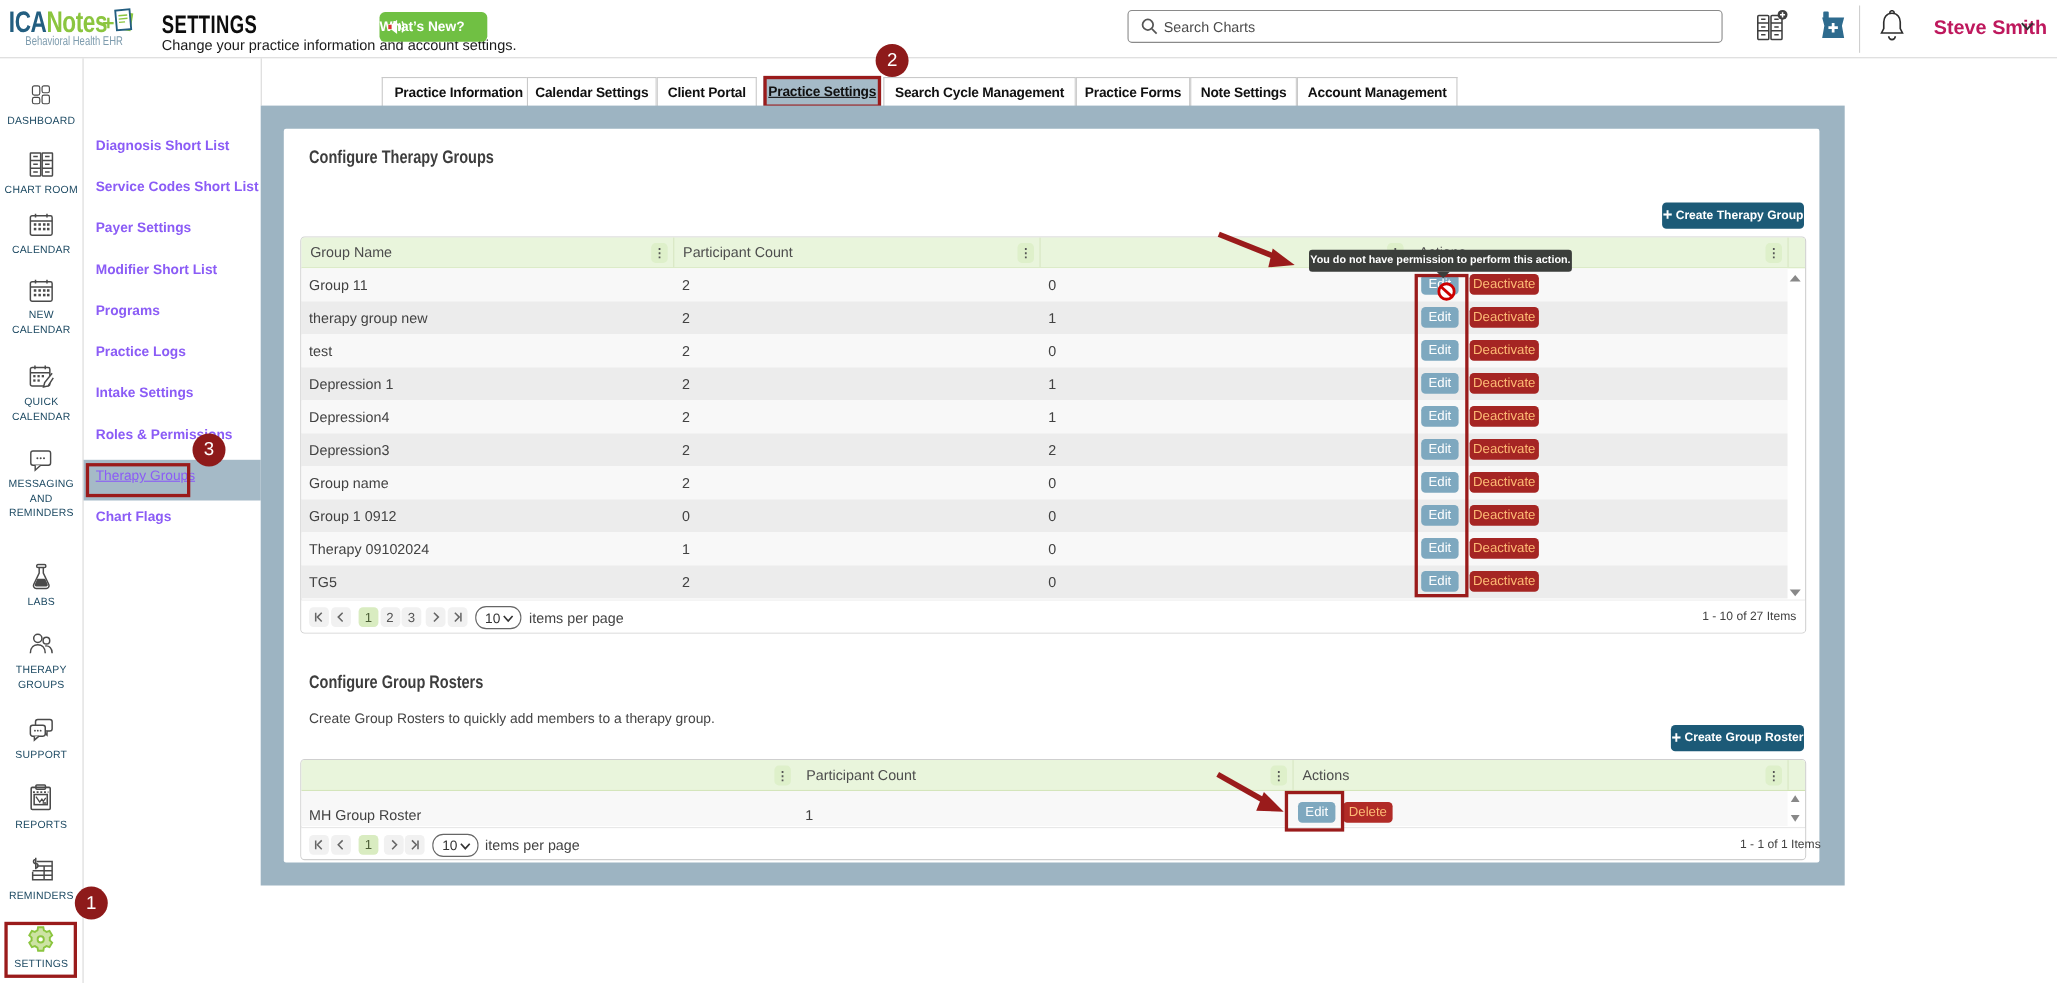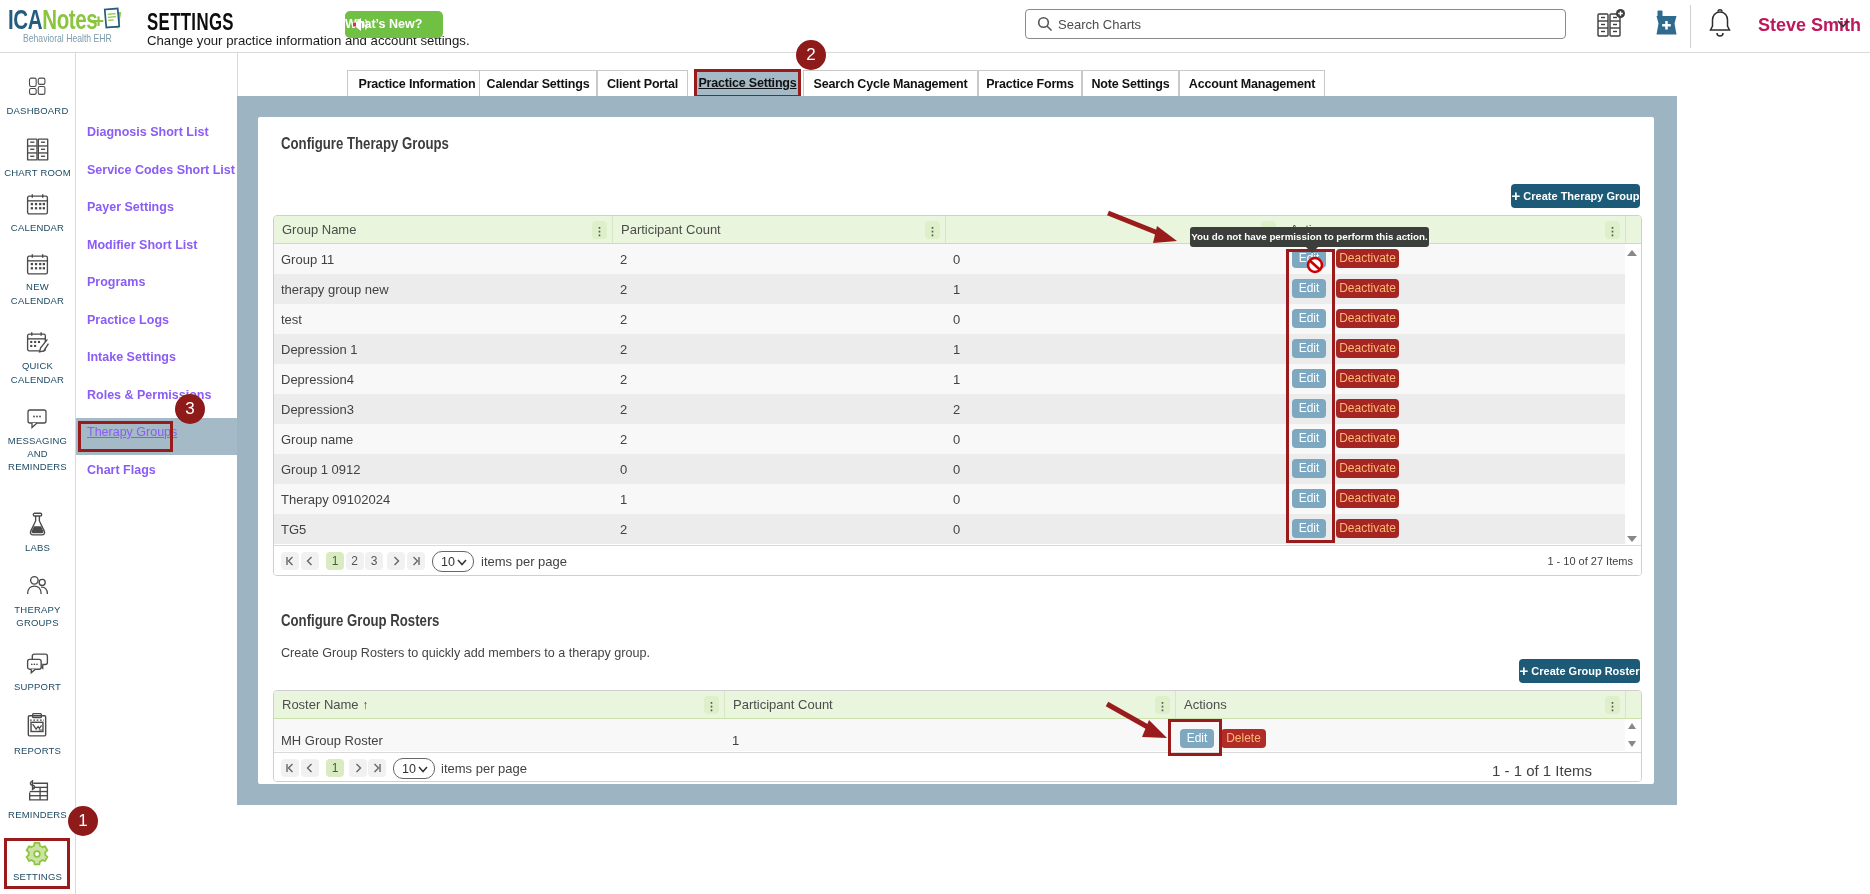--- a/index.html
+++ b/index.html
@@ -320,21 +320,20 @@
 </svg>
 <svg class="abs" style="left:1100px;top:205px;z-index:45" width="90" height="45" viewBox="0 0 90 45">
 <line x1="8" y1="8" x2="63" y2="30" stroke="#9a1b1b" stroke-width="5"></line>
 <polygon points="77,36 57,21 53,38" fill="#9a1b1b"></polygon>
 </svg>
 <div class="sec-title" style="left:281px;top:611px">Configure Group Rosters</div>
 <div class="sec-para" style="left:281px;top:646px">Create Group Rosters to quickly add members to a therapy group.</div>
 <div class="create-btn" style="left:1519px;top:659px;width:121px;height:24px;line-height:24px"><span style="font-size:15px;vertical-align:-1px">+</span> Create Group Roster</div>
 <div class="abs" style="left:273px;top:690px;width:1369px;height:92px;border:1px solid #cfcfcf;border-radius:4px;background:#fff"></div>
 <div class="abs" style="left:274px;top:691px;width:1367px;height:28px;background:#e9f5dc;border-bottom:1px solid #cbe0ad;border-radius:3px 3px 0 0">
-      <div class="gh-cell" style="left:0px;width:451px">Roster Name <span style="font-size:12px">↑</span></div>
       <div class="dots" style="left:430px"></div>
       <div class="gh-cell" style="left:451px;width:451px">Participant Count</div>
       <div class="dots" style="left:881px"></div>
       <div class="gh-cell" style="left:902px;width:450px">Actions</div>
       <div class="dots" style="left:1331px"></div>
     </div>
 <div class="abs" style="left:274px;top:719px;width:1351px;height:32px;background:#f8f8f8"></div><div class="rowtext" style="left:281px;top:733px">MH Group Roster</div><div class="rowtext" style="left:732px;top:733px">1</div><div class="btn-edit" style="left:1180px;top:729px">Edit</div><div class="btn-deact" style="left:1221px;top:729px;width:45px;background:#b12b27">Delete</div>
 <div class="abs" style="left:1628px;top:723px;width:0;height:0;border-left:4.5px solid transparent;border-right:4.5px solid transparent;border-bottom:6px solid #888"></div>
 <div class="abs" style="left:1628px;top:741px;width:0;height:0;border-left:4.5px solid transparent;border-right:4.5px solid transparent;border-top:6px solid #888"></div>
 <div class="abs" style="left:274px;top:752px;width:1367px;height:29px;border-top:1px solid #d9d9d9;background:#fff;border-radius:0 0 3px 3px"></div>
@@ -347,21 +346,21 @@
       <path d="M7.5 5 L11.5 9 L7.5 13"></path>
     </svg><div class="pg-btn" style="left:368px;top:759px"></div><svg class="abs" style="left:368px;top:759px" width="18" height="18" viewBox="0 0 18 18" fill="none" stroke="#666" stroke-width="1.4">
       <path d="M6.5 5 L10.5 9 L6.5 13"></path>
       <line x1="12" y1="5" x2="12" y2="13"></line>
     </svg><div class="abs" style="left:393px;top:758px;width:42px;height:21px;border:1px solid #666;border-radius:10px;background:#fff">
       <span style="position:absolute;left:8px;top:3px;font-size:12.5px;color:#333">10</span>
       <svg style="position:absolute;right:6px;top:7px" width="10" height="7" viewBox="0 0 10 7" fill="none" stroke="#333" stroke-width="1.5">
         <path d="M1 1 L5 5.5 L9 1"></path>
       </svg>
     </div><div class="rowtext" style="left:441px;top:761px">items per page</div>
-<div class="abs" style="left:1492px;top:762px;width:173px;text-align:left;font-size:15px;color:#424242">1 - 1 of 1 Items</div>
+<div class="abs" style="left:1532px;top:762px;width:173px;text-align:center;font-size:11px;color:#424242">1 - 1 of 1 Items</div>
 <div class="ann-rect" style="left:1168px;top:719px;width:54px;height:37px"></div>
 <svg class="abs" style="left:1098px;top:696px;z-index:45" width="80" height="50" viewBox="0 0 80 50">
 <line x1="9" y1="8" x2="55" y2="34" stroke="#9a1b1b" stroke-width="5"></line>
 <polygon points="69,42 51,24 44,41" fill="#9a1b1b"></polygon>
 </svg>
 <div class="badge" style="left:796px;top:40px">2</div>
 <div class="badge" style="left:175px;top:394px">3</div>
 <div class="badge" style="left:68px;top:806px">1</div>
 </div>
 </body></html>

